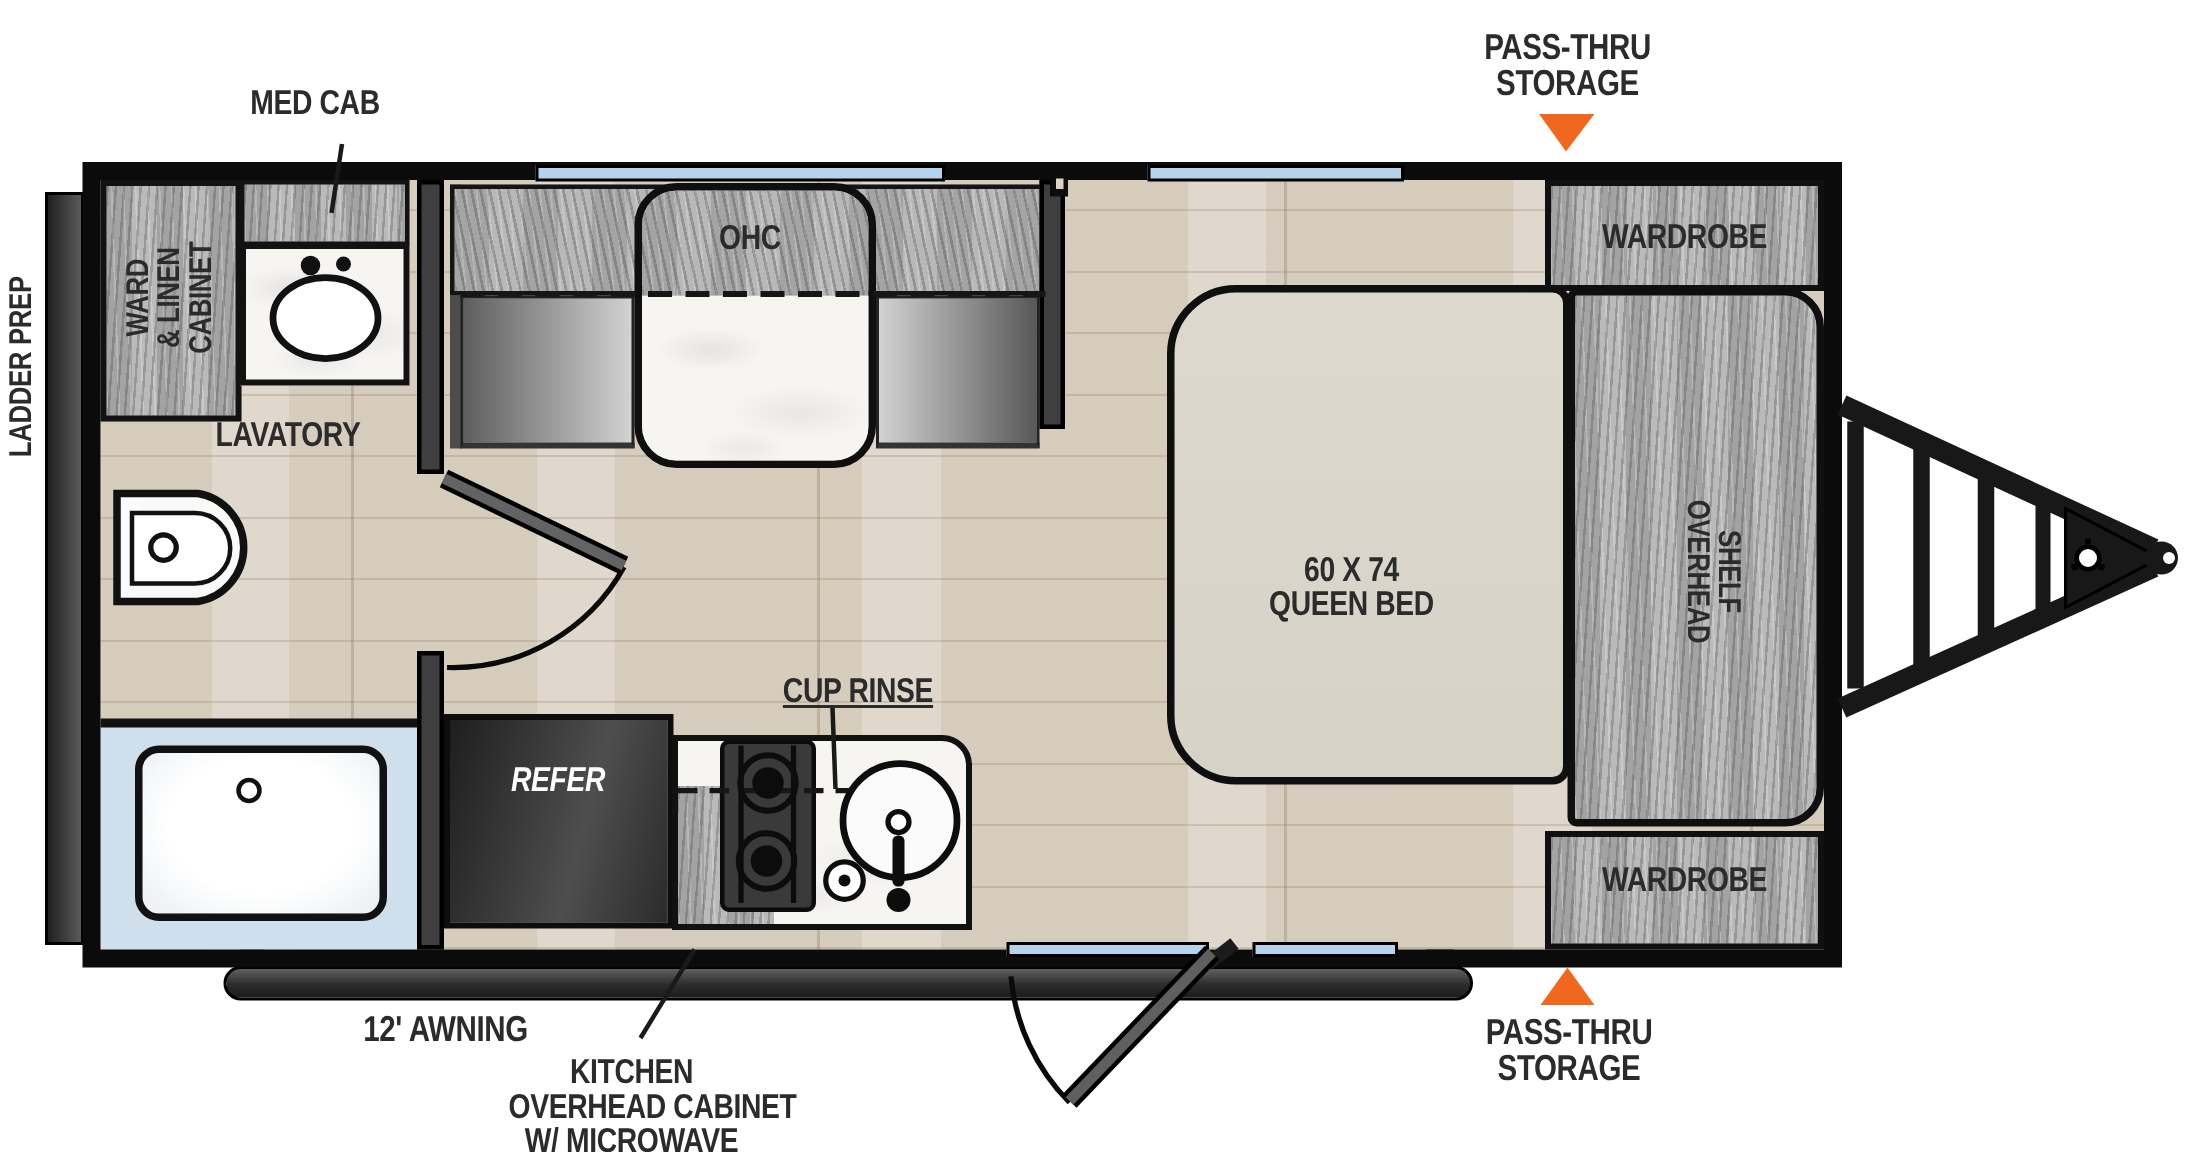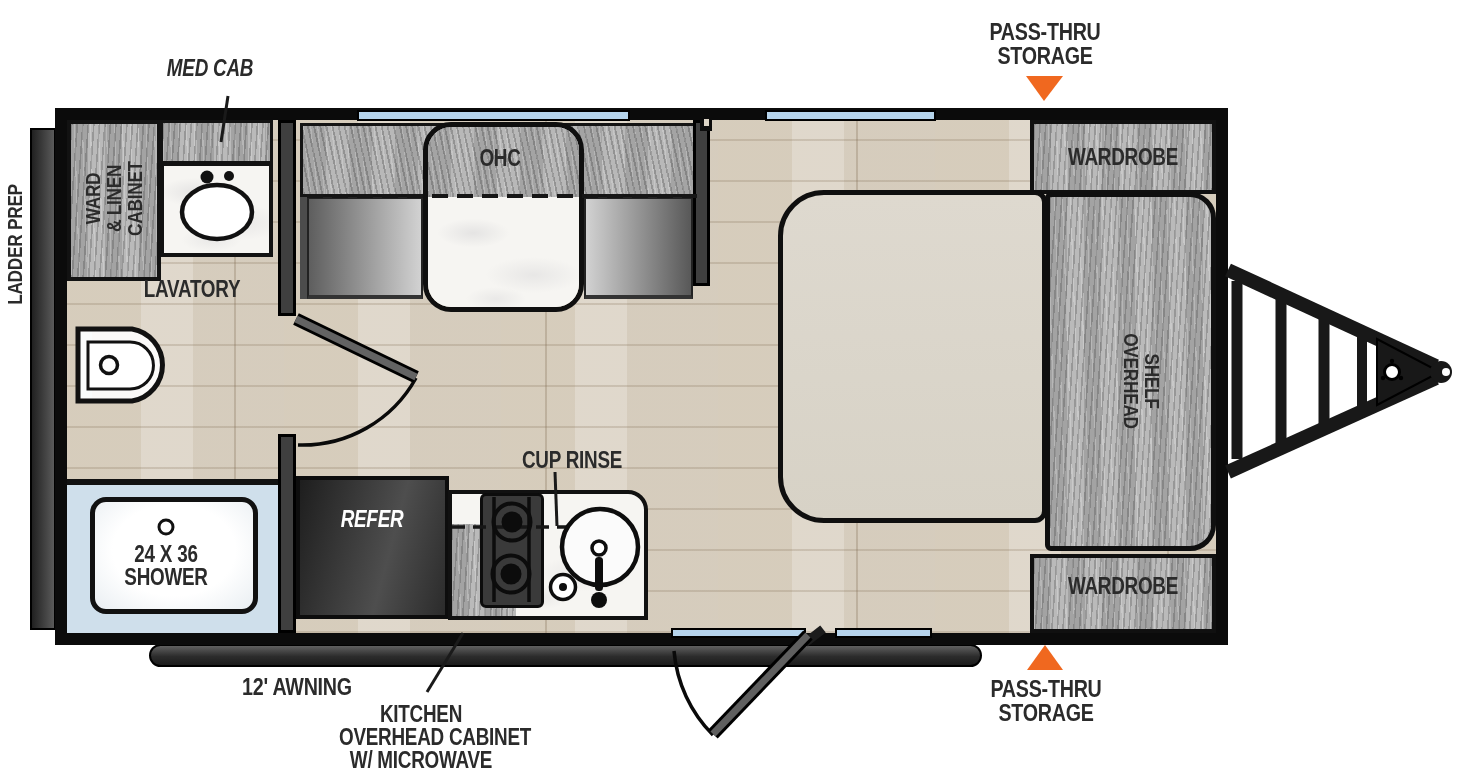--- a/index.html
+++ b/index.html
@@ -170,21 +170,21 @@
     </g>
 
     <polygon points="1026,76 1063,76 1044,101" fill="#f0681f"></polygon>
     <polygon points="1027,670 1063,670 1045,645" fill="#f0681f"></polygon>
 
     <line x1="228" y1="96" x2="221" y2="142" stroke="#1a1a1a" stroke-width="3"></line>
     <line x1="555" y1="472" x2="557" y2="526" stroke="#1a1a1a" stroke-width="3"></line>
     <line x1="427" y1="692" x2="463" y2="633" stroke="#1a1a1a" stroke-width="3"></line>
   </svg>
 
-  <div class="lbl" style="left:130px;top:57px;width:160px;font-style:italic;">
+  <div class="lbl" style="left:130px;top:57px;width:160px;">
     <span class="ln">MED CAB</span>
     </div>
 
   <div class="lbl big" style="left:965px;top:20px;width:160px;">
     <span class="ln">PASS-THRU</span>
     <span class="ln">STORAGE</span>
     </div>
 
   <div class="lbl small rotccw" style="left:-96px;top:234px;width:220px;">
     <span class="ln">LADDER PREP</span>
@@ -202,47 +202,47 @@
 
   <div class="lbl" style="left:440px;top:147px;width:120px;">
     <span class="ln">OHC</span>
     </div>
 
 
   <div class="lbl" style="left:1043px;top:146px;width:160px;">
     <span class="ln">WARDROBE</span>
     </div>
 
+  <div class="lbl" style="left:801px;top:368px;width:200px;">
+    <span class="ln">60 X 74</span>
+    <span class="ln">QUEEN BED</span>
+    </div>
 
   <div class="lbl small rotcw" style="left:1032px;top:360px;width:220px;">
     <span class="ln">SHELF</span>
     <span class="ln">OVERHEAD</span>
     </div>
 
   <div class="lbl" style="left:1043px;top:575px;width:160px;">
     <span class="ln">WARDROBE</span>
     </div>
 
   <div class="lbl big" style="left:966px;top:677px;width:160px;">
     <span class="ln">PASS-THRU</span>
     <span class="ln">STORAGE</span>
     </div>
 
-  <div class="lbl" style="left:492px;top:449px;width:160px;">
+  <div class="lbl" style="left:492px;top:449px;width:160px;text-decoration:underline;">
     <span class="ln">CUP RINSE</span>
     </div>
 
   <div class="lbl white" style="left:312px;top:508px;width:120px;font-style:italic;">
     <span class="ln">REFER</span>
     </div>
 
-  <div class="lbl" style="left:86px;top:543px;width:160px;">
-    <span class="ln">24 X 36</span>
-    <span class="ln">SHOWER</span>
-    </div>
 
   <div class="lbl big" style="left:217px;top:675px;width:160px;">
     <span class="ln">12' AWNING</span>
     </div>
 
   <div class="lbl" style="left:321px;top:703px;width:200px;">
     <span class="ln">KITCHEN</span>
     <span class="ln">OVERHEAD CABINET</span>
     <span class="ln">W/ MICROWAVE</span>
     </div>

